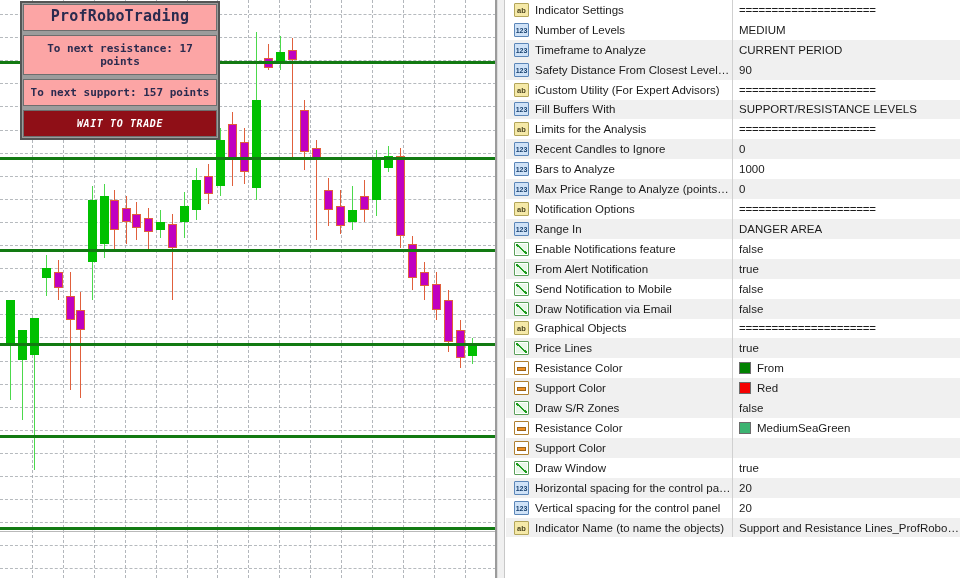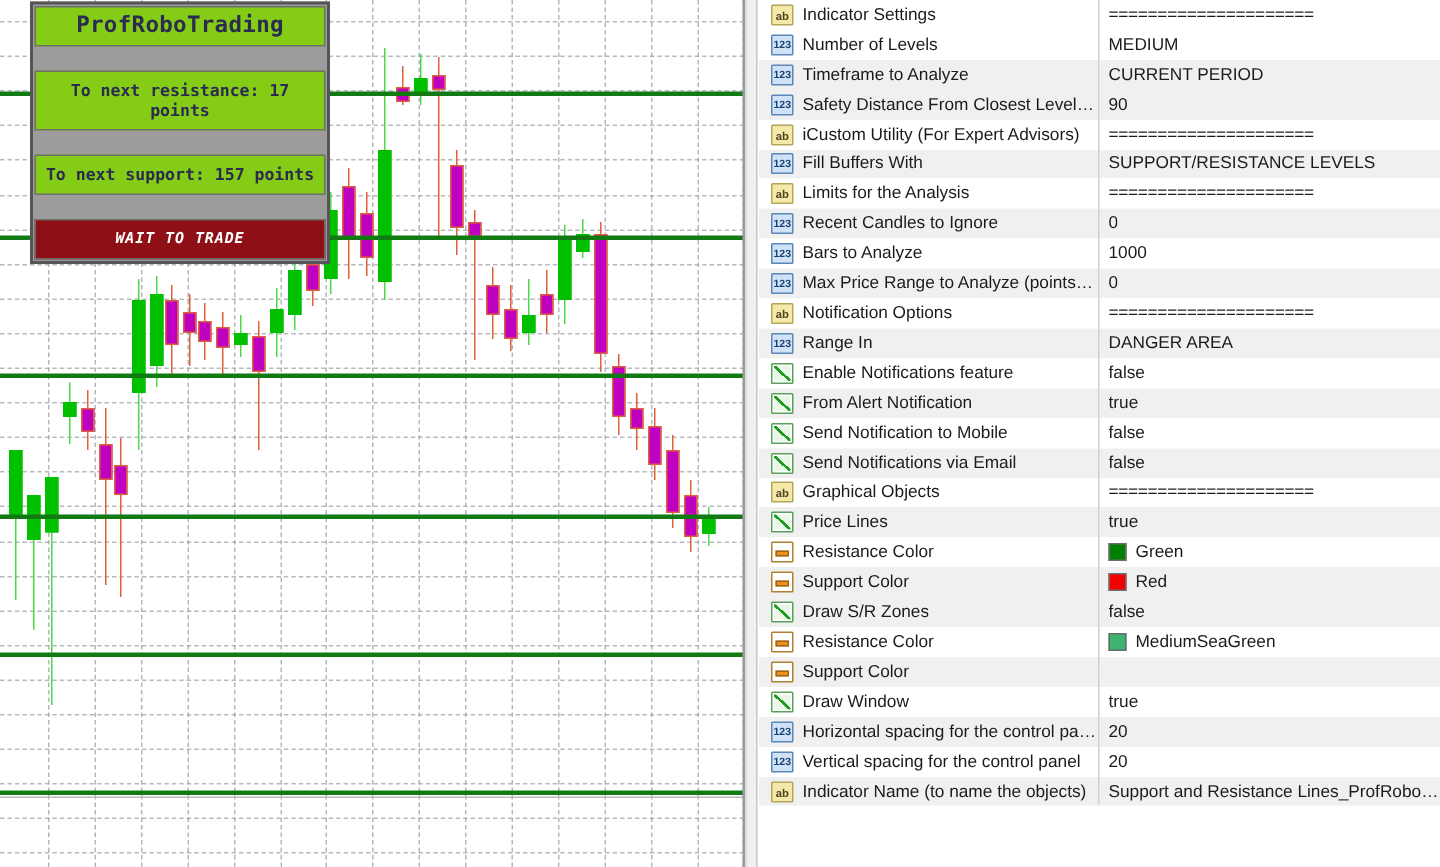--- a/index.html
+++ b/index.html
@@ -50,25 +50,25 @@
 
   
   #control-panel {
     position: absolute; left: 20px; top: 1px; width: 200px;
     border: 2px solid #555555; background: #9c9c9c;
     padding: 1px;
     z-index: 40;
   }
   .panel-row {
     border: 1px solid #6e6e6e;
-    margin-bottom: 16px;
+    margin-bottom: 4px;
     text-align: center;
     font-family: "DejaVu Sans Mono", monospace;
     color: #2b2b4f;
-    background: #84cc16;
+    background: #fca5a5;
   }
   .panel-row:last-child { margin-bottom: 0; font-style: italic; }
   #panel-title {
     font-size: 15px; font-weight: bold; letter-spacing: .2px;
     padding: 4px 2px 5px; line-height: 1.05;
   }
   .panel-info { font-size: 11px; padding: 6px 2px; font-weight: bold; }
   #panel-status {
     background: #8f0f17; color: #ffffff; font-size: 10px; font-weight: bold;
     padding: 7px 2px; letter-spacing: .6px;
@@ -419,21 +419,21 @@
           <span class="ticon bool"></span>
           <span class="label">Send Notification to Mobile</span>
         </div>
         <div class="prop-value">
           <span class="vtext">false</span>
         </div>
       </div>
       <div class="prop-row alt">
         <div class="prop-name">
           <span class="ticon bool"></span>
-          <span class="label">Send Notifications via Email</span>
+          <span class="label">Draw Notification via Email</span>
         </div>
         <div class="prop-value">
           <span class="vtext">false</span>
         </div>
       </div>
       <div class="prop-row">
         <div class="prop-name">
           <span class="ticon str">ab</span>
           <span class="label">Graphical Objects</span>
         </div>
@@ -450,21 +450,21 @@
           <span class="vtext">true</span>
         </div>
       </div>
       <div class="prop-row">
         <div class="prop-name">
           <span class="ticon color"></span>
           <span class="label">Resistance Color</span>
         </div>
         <div class="prop-value">
           <span class="swatch" style="background: rgb(0, 128, 0);"></span>
-          <span class="vtext">Green</span>
+          <span class="vtext">From</span>
         </div>
       </div>
       <div class="prop-row alt">
         <div class="prop-name">
           <span class="ticon color"></span>
           <span class="label">Support Color</span>
         </div>
         <div class="prop-value">
           <span class="swatch" style="background: rgb(244, 0, 0);"></span>
           <span class="vtext">Red</span>

